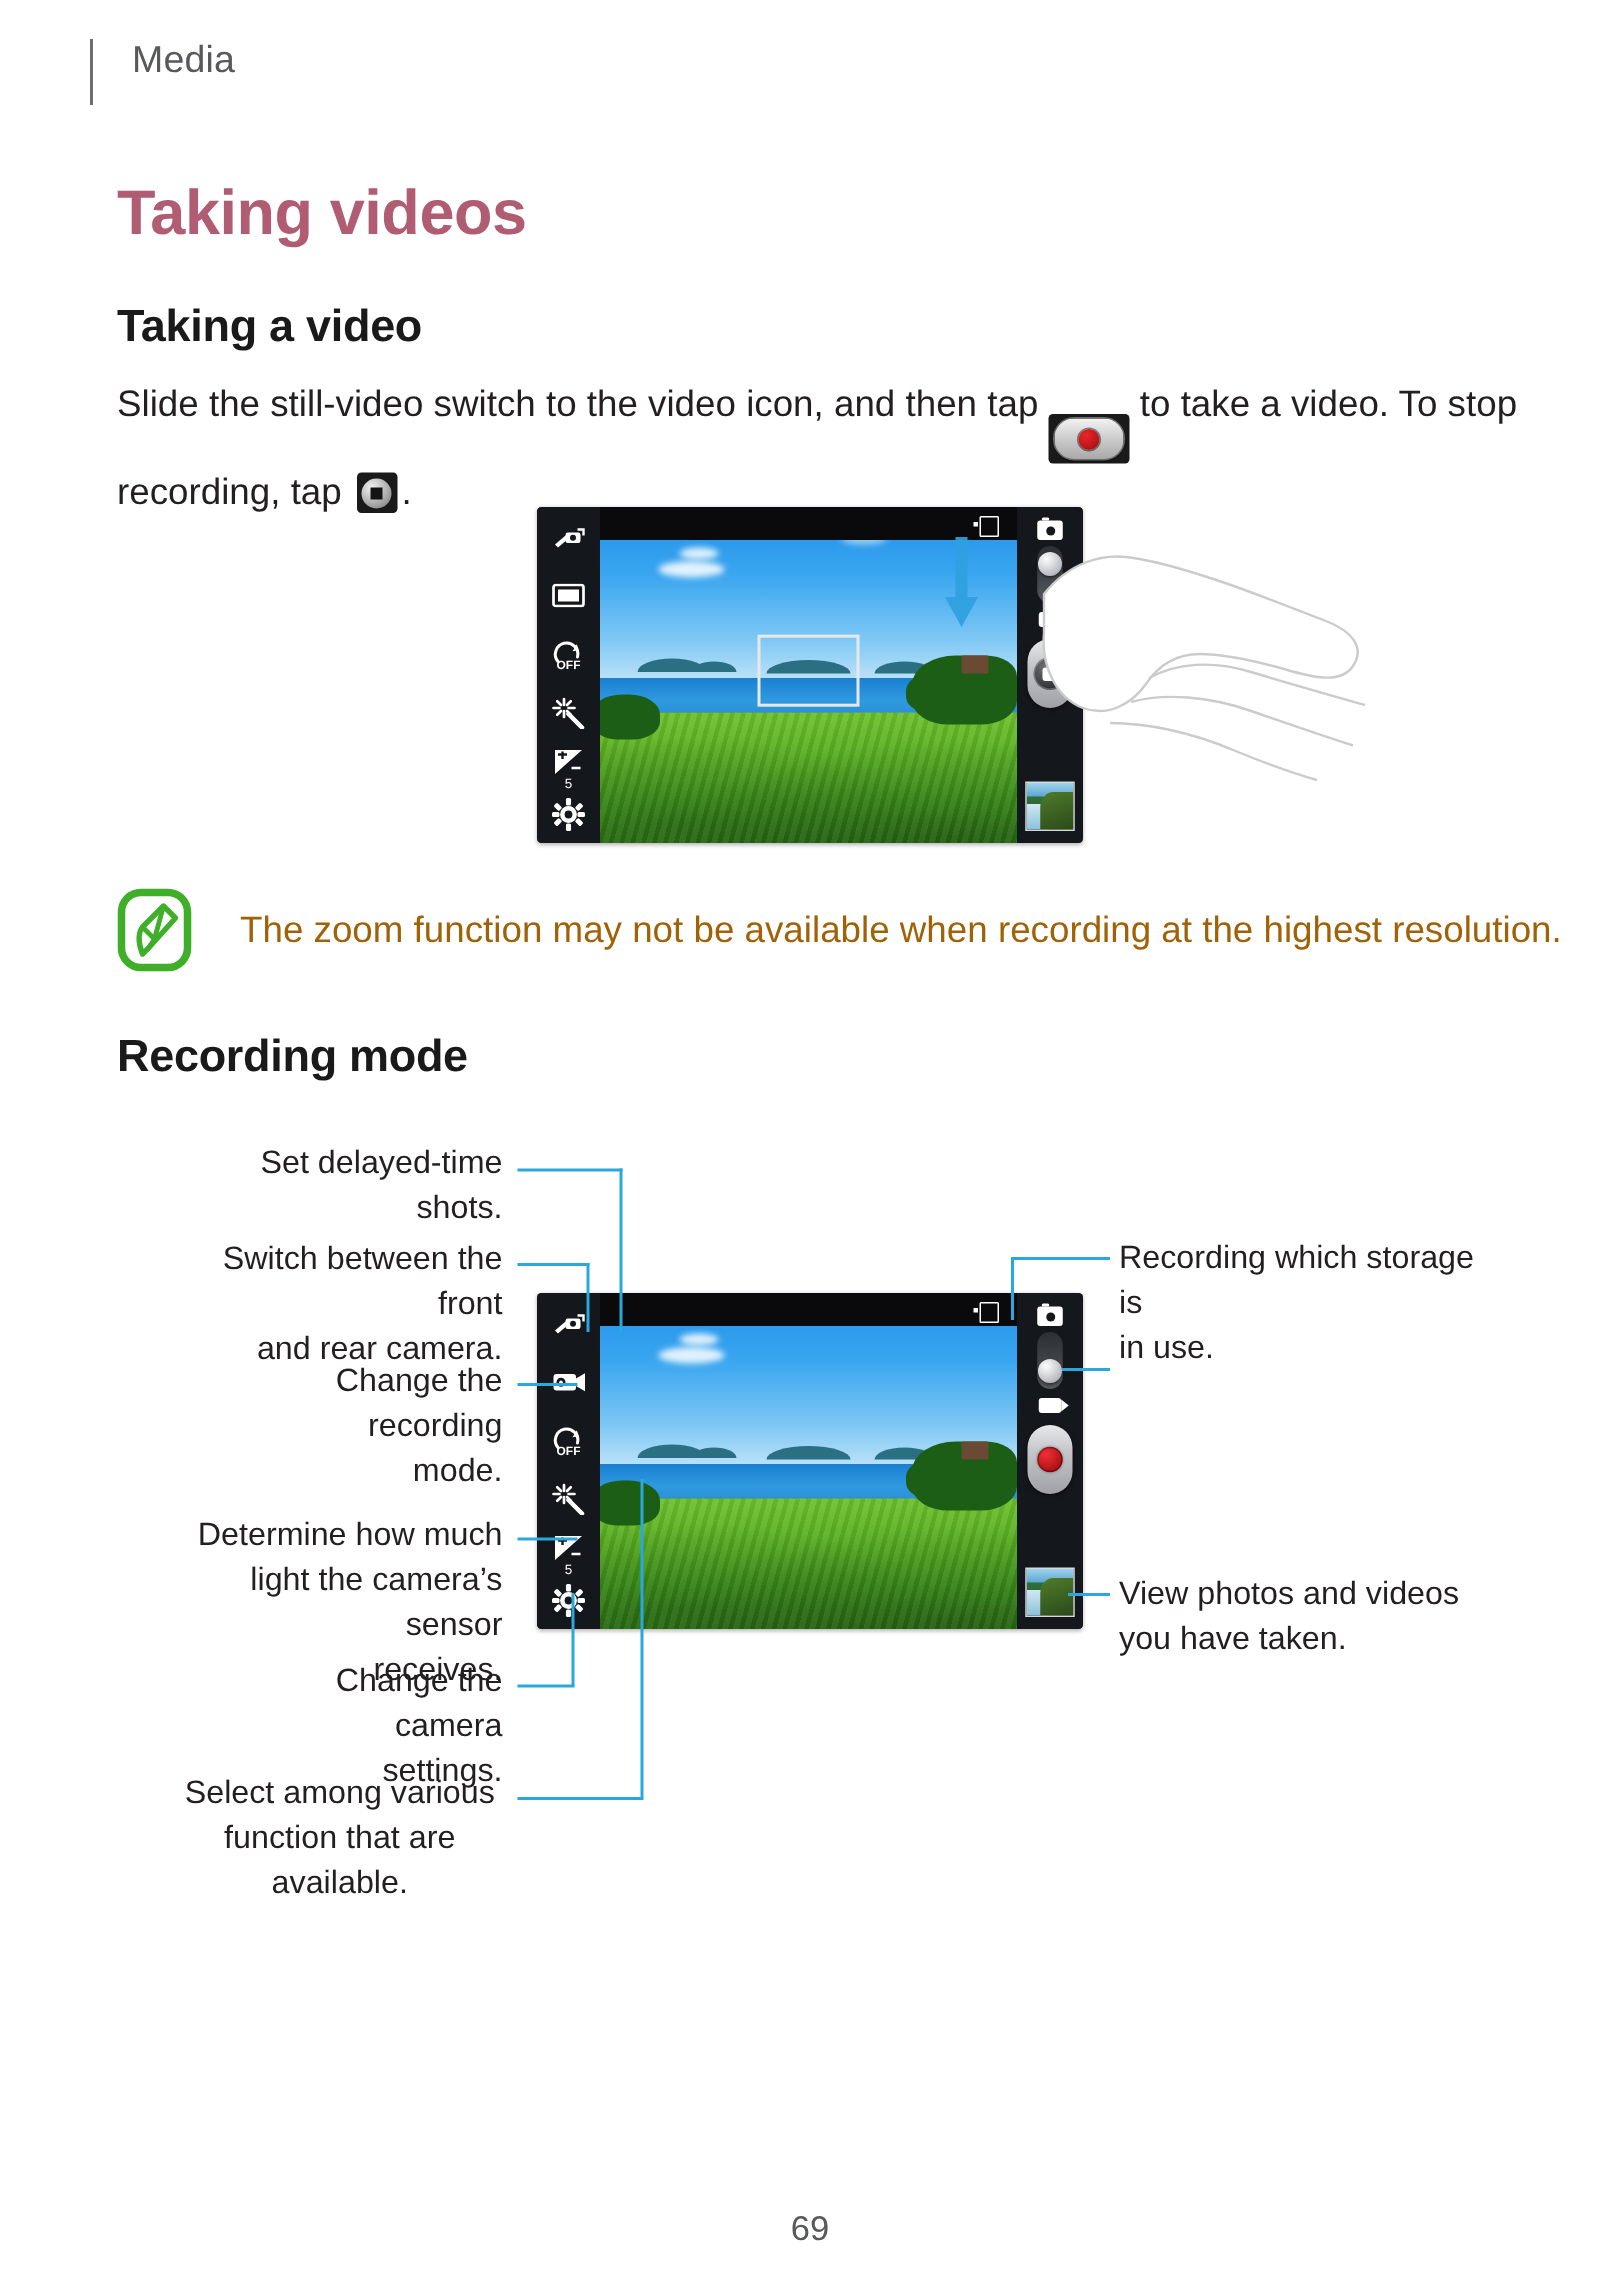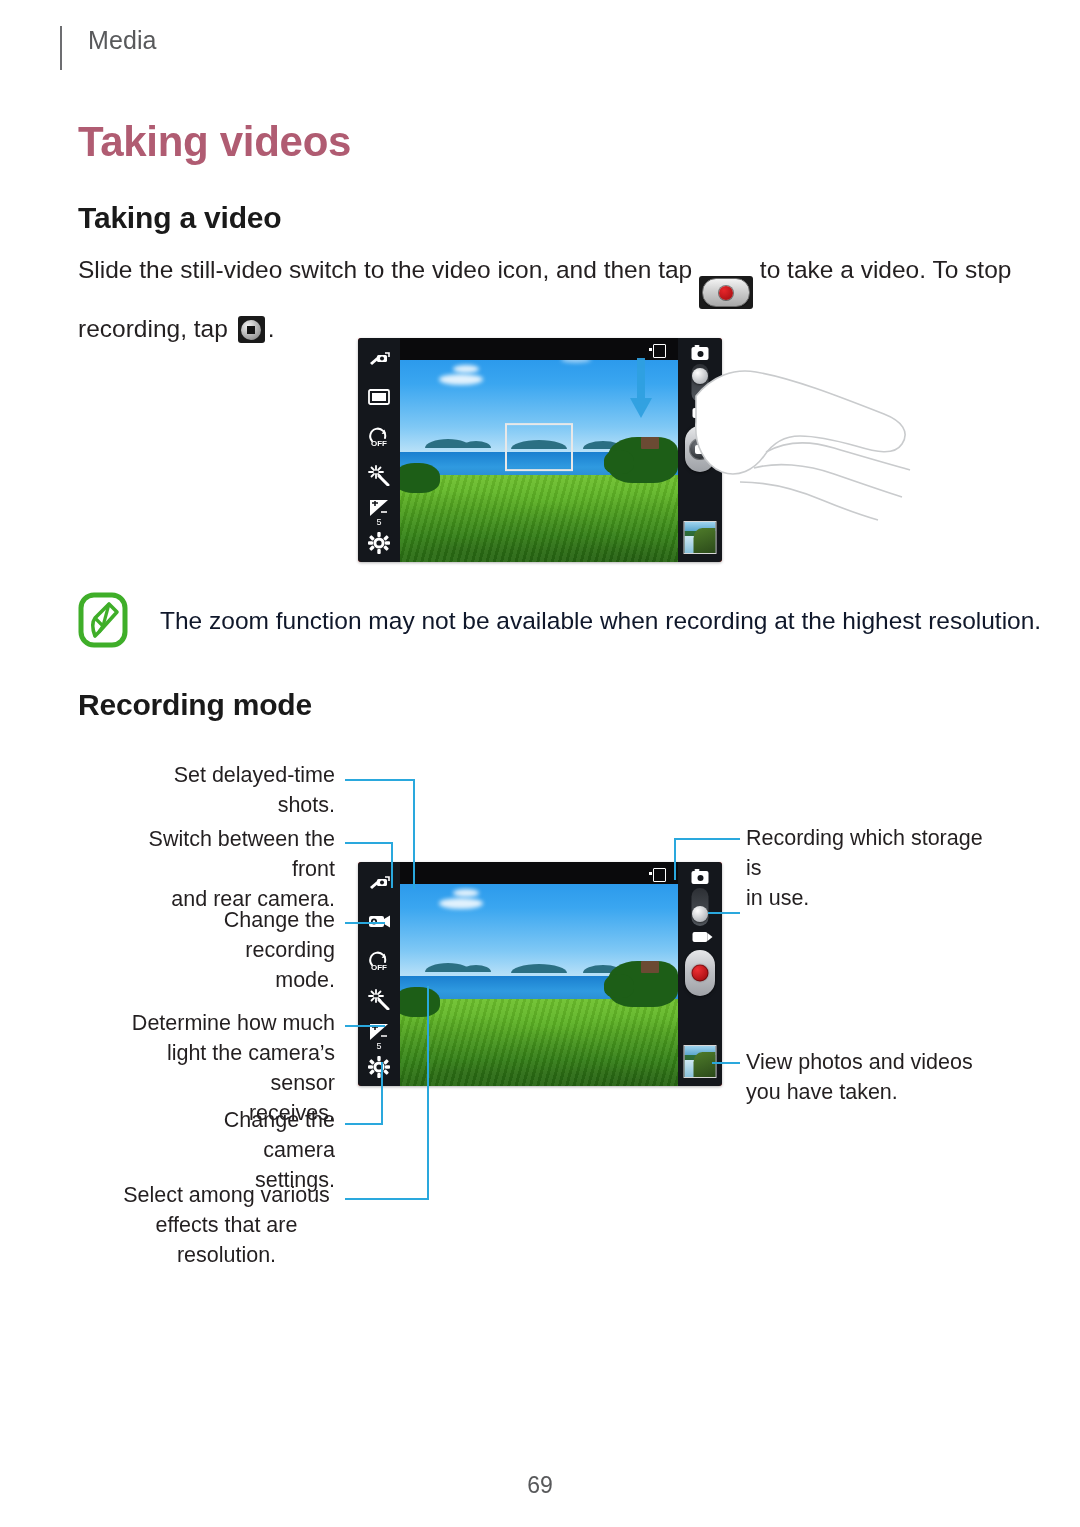--- a/index.html
+++ b/index.html
@@ -41,21 +41,21 @@
   .ico-stop{display:inline-block;vertical-align:-6px;width:27px;height:27px;margin:0 3px;
     background:#1a1a1a;border-radius:3px;position:relative;}
   .ico-stop::before{content:"";position:absolute;left:50%;top:50%;width:20px;height:20px;margin:-10px 0 0 -10px;
     border-radius:50%;background:radial-gradient(circle at 35% 30%,#f2f2f2,#9b9b9b 70%,#777 100%);}
   .ico-stop::after{content:"";position:absolute;left:50%;top:50%;width:8px;height:8px;margin:-4px 0 0 -4px;
     background:#141414;}
 
   
   .note{position:absolute;left:78px;top:592px;width:900px;display:flex;align-items:flex-start;}
   .note-icon{width:50px;height:56px;flex:0 0 50px;position:relative;}
-  .note-text{margin-left:32px;font-size:24.5px;line-height:34px;color:#0f172a;padding-top:12px;white-space:nowrap;}
+  .note-text{margin-left:32px;font-size:24.5px;line-height:34px;color:#a16207;padding-top:12px;white-space:nowrap;}
 
   
   .device{position:absolute;background:#ef4444;border-radius:3px;overflow:hidden;
           box-shadow:0 1px 3px rgba(0,0,0,.3);}
   #device-top{left:358px;top:338px;width:364px;height:224px;}
   #device-bot{left:358px;top:862px;width:364px;height:224px;}
 
   .dev-inner{position:absolute;inset:0;display:flex;}
   .rail{width:42px;background:#14171c;position:relative;display:flex;flex-direction:column;
         align-items:center;}
@@ -436,21 +436,21 @@
 
   <div class="anno left" style="left:150px;top:1105px;width:185px;">
     <div>Change the camera</div>
     <div>settings.</div>
   </div>
   <div class="lead h" style="left:345px;top:1123px;width:38px;"></div>
   <div class="lead v" style="left:381px;top:1062px;height:62px;"></div>
 
   <div class="anno left" style="left:118px;top:1180px;width:217px;text-align:center;">
     <div>Select among various</div>
-    <div>effects that are resolution.</div>
+    <div>function that are available.</div>
   </div>
   <div class="lead h" style="left:345px;top:1198px;width:84px;"></div>
   <div class="lead v" style="left:427px;top:986px;height:212px;"></div>
 
   <div class="anno right" style="left:746px;top:823px;width:240px;">
     <div>Recording which storage is</div>
     <div>in use.</div>
   </div>
   <div class="lead h" style="left:674px;top:838px;width:66px;"></div>
   <div class="lead v" style="left:674px;top:838px;height:42px;"></div>

